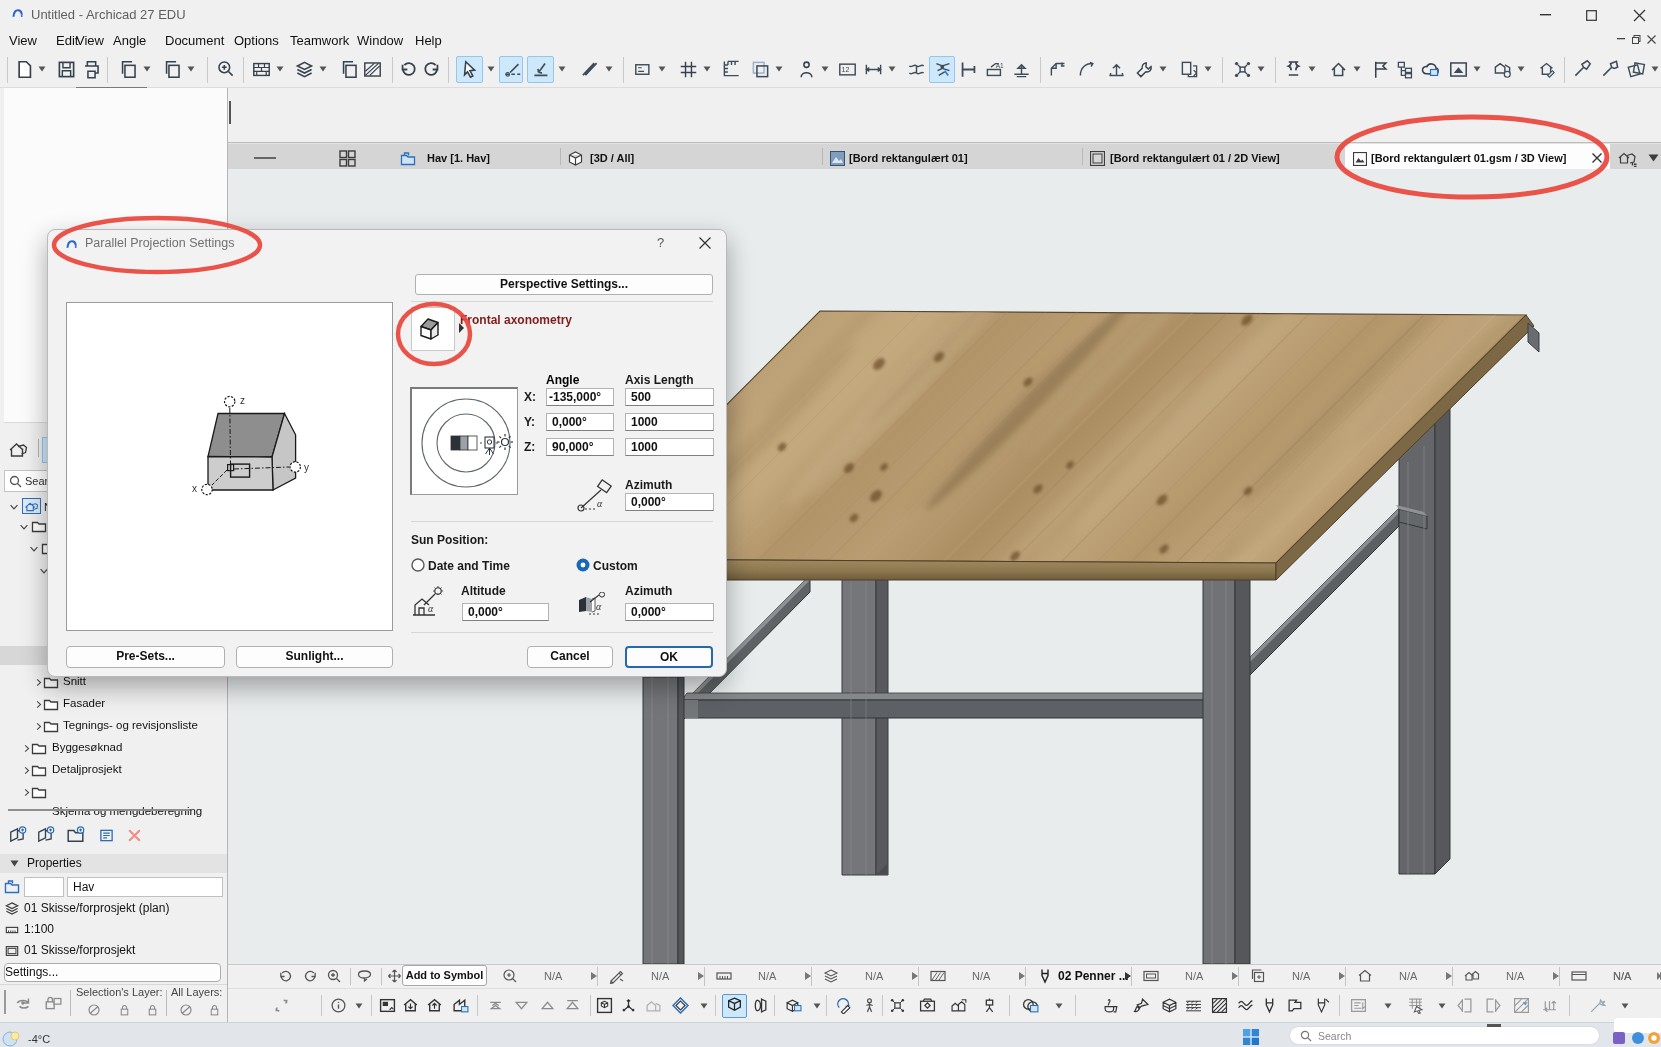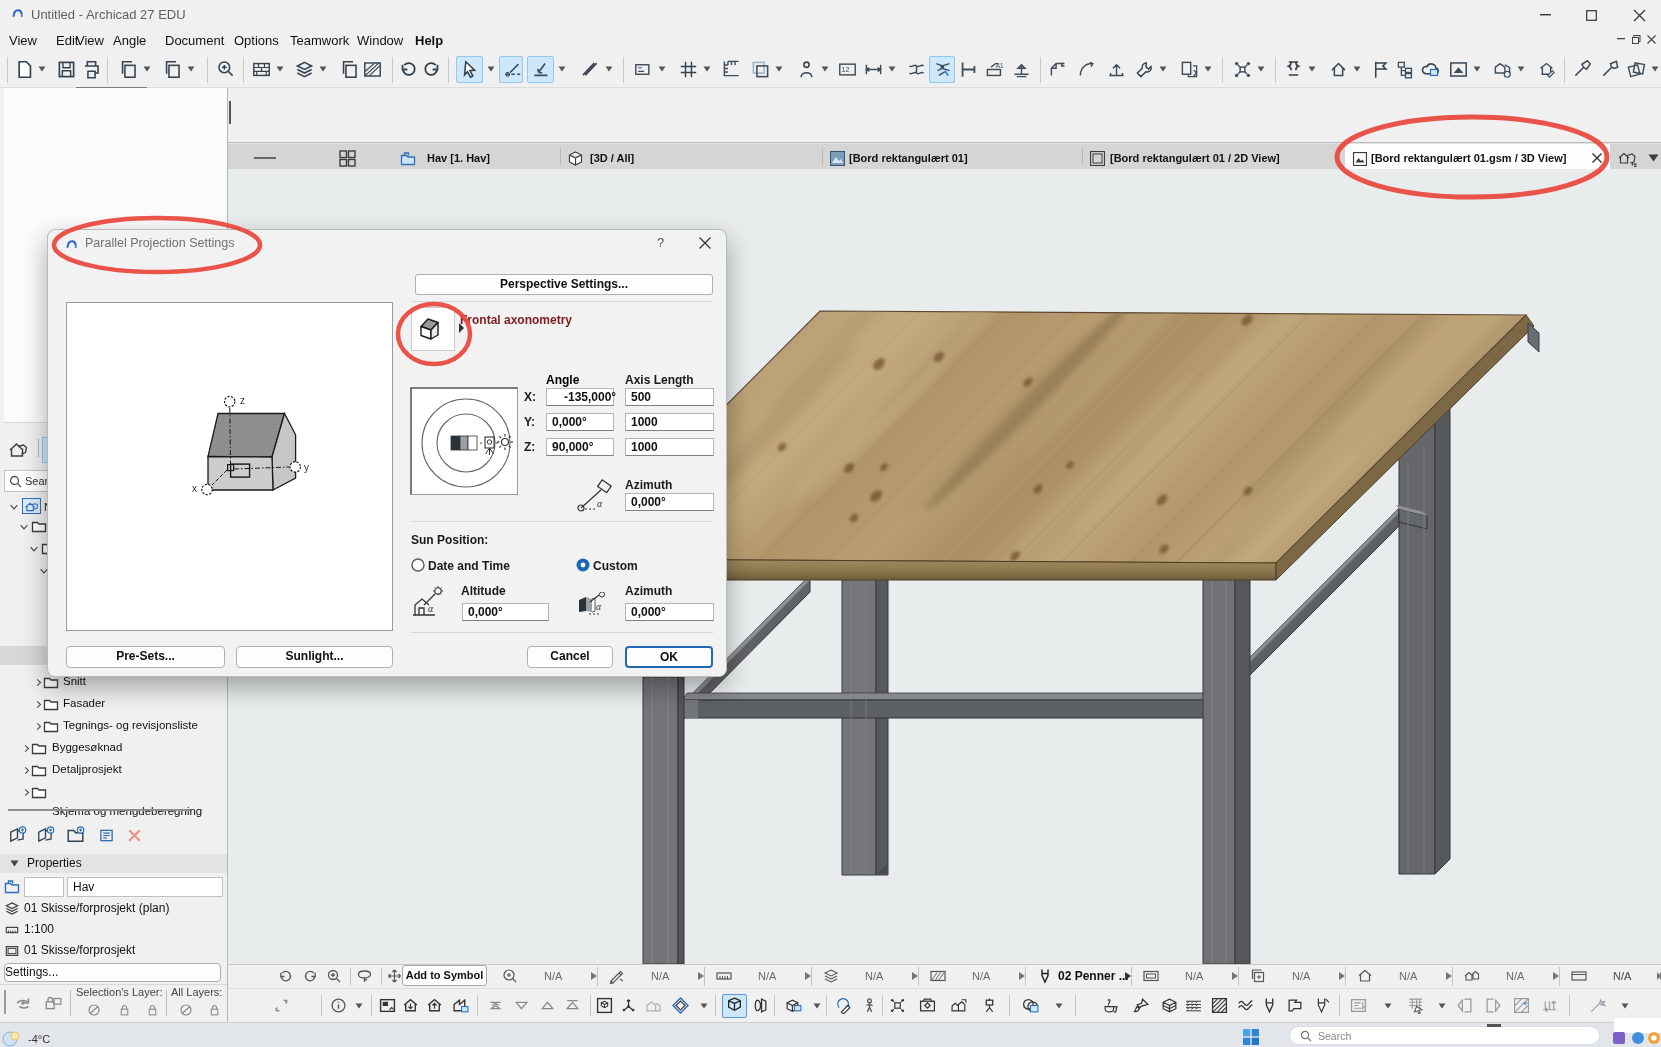--- a/index.html
+++ b/index.html
@@ -23,21 +23,21 @@
   </svg>
 <div class="a" style="left:0;top:26px;width:1661px;height:26px;background:#f0f0f0"></div>
 <div class="t" style="left:9px;top:33px;font-size:13px;color:#111;font-weight:400;">View</div>
 <div class="t" style="left:56px;top:33px;font-size:13px;color:#111;font-weight:400;">Edit</div>
 <div class="t" style="left:76px;top:33px;font-size:13px;color:#111;font-weight:400;">View</div>
 <div class="t" style="left:113px;top:33px;font-size:13px;color:#111;font-weight:400;">Angle</div>
 <div class="t" style="left:165px;top:33px;font-size:13px;color:#111;font-weight:400;">Document</div>
 <div class="t" style="left:234px;top:33px;font-size:13px;color:#111;font-weight:400;">Options</div>
 <div class="t" style="left:290px;top:33px;font-size:13px;color:#111;font-weight:400;">Teamwork</div>
 <div class="t" style="left:357px;top:33px;font-size:13px;color:#111;font-weight:400;">Window</div>
-<div class="t" style="left:415px;top:33px;font-size:13px;color:#111;font-weight:700;">Help</div>
+<div class="t" style="left:415px;top:33px;font-size:13px;color:#111;font-weight:400;">Help</div>
 <svg class="a" style="left:1617px;top:38px;" width="10" height="2" viewBox="0 0 10 2">
     <rect width="8" height="1.3" fill="#444"></rect>
   </svg>
 <svg class="a" style="left:1632px;top:35px;" width="9" height="9" viewBox="0 0 9 9">
     <rect x="2" y="0.5" width="6" height="6" fill="none" stroke="#444" stroke-width="1"></rect>
     <rect x="0.5" y="2.5" width="6" height="6" fill="#f0f0f0" stroke="#444" stroke-width="1"></rect>
   </svg>
 <svg class="a" style="left:1647px;top:35px;" width="9" height="9" viewBox="0 0 9 9">
     <path d="M0.5 0.5l8 8M8.5 0.5l-8 8" stroke="#444" stroke-width="1.1"></path>
   </svg>
@@ -1035,21 +1035,21 @@
     <path transform="rotate(90 93 53)" d="M93 47.5v-2.5" stroke="#30373d" stroke-width="1.2"></path>
     <path transform="rotate(135 93 53)" d="M93 47.5v-2.5" stroke="#30373d" stroke-width="1.2"></path>
     <path transform="rotate(180 93 53)" d="M93 47.5v-2.5" stroke="#30373d" stroke-width="1.2"></path>
     <path transform="rotate(225 93 53)" d="M93 47.5v-2.5" stroke="#30373d" stroke-width="1.2"></path>
     <path transform="rotate(270 93 53)" d="M93 47.5v-2.5" stroke="#30373d" stroke-width="1.2"></path>
     <path transform="rotate(315 93 53)" d="M93 47.5v-2.5" stroke="#30373d" stroke-width="1.2"></path>
   </svg>
 <div class="t" style="left:546px;top:373px;font-size:12px;color:#000000;font-weight:700;">Angle</div>
 <div class="t" style="left:625px;top:373px;font-size:12px;color:#1a1a1a;font-weight:700;">Axis Length</div>
 <div class="t" style="left:524px;top:390px;font-size:12px;color:#1a1a1a;font-weight:700;">X:</div>
-<div class="a" style="left:546px;top:388px;width:68px;height:18px;background:#fff;border:1px solid #b4b4b4;border-bottom:1.5px solid #808080;font-size:12px;font-weight:700;color:#111;line-height:16px;padding-left:17px">-135,000°</div>
+<div class="a" style="left:546px;top:388px;width:68px;height:18px;background:#fff;border:1px solid #b4b4b4;border-bottom:1.5px solid #808080;font-size:12px;font-weight:700;color:#111;line-height:16px;padding-left:2px">-135,000°</div>
 <div class="a" style="left:625px;top:388px;width:89px;height:18px;background:#fff;border:1px solid #b4b4b4;border-bottom:1.5px solid #808080;font-size:12px;font-weight:700;color:#111;line-height:16px;padding-left:5px">500</div>
 <div class="t" style="left:524px;top:415px;font-size:12px;color:#1a1a1a;font-weight:700;">Y:</div>
 <div class="a" style="left:546px;top:413px;width:68px;height:18px;background:#fff;border:1px solid #b4b4b4;border-bottom:1.5px solid #808080;font-size:12px;font-weight:700;color:#111;line-height:16px;padding-left:5px">0,000°</div>
 <div class="a" style="left:625px;top:413px;width:89px;height:18px;background:#fff;border:1px solid #b4b4b4;border-bottom:1.5px solid #808080;font-size:12px;font-weight:700;color:#111;line-height:16px;padding-left:5px">1000</div>
 <div class="t" style="left:524px;top:440px;font-size:12px;color:#1a1a1a;font-weight:700;">Z:</div>
 <div class="a" style="left:546px;top:438px;width:68px;height:18px;background:#fff;border:1px solid #b4b4b4;border-bottom:1.5px solid #808080;font-size:12px;font-weight:700;color:#111;line-height:16px;padding-left:5px">90,000°</div>
 <div class="a" style="left:625px;top:438px;width:89px;height:18px;background:#fff;border:1px solid #b4b4b4;border-bottom:1.5px solid #808080;font-size:12px;font-weight:700;color:#111;line-height:16px;padding-left:5px">1000</div>
 <svg class="a" style="left:577px;top:478px;" width="36" height="34" viewBox="0 0 36 34">
     <path d="M4 30l20-18" stroke="#333" stroke-width="1.2"></path>
     <circle cx="4" cy="30" r="3" fill="none" stroke="#333" stroke-width="1.2"></circle>

